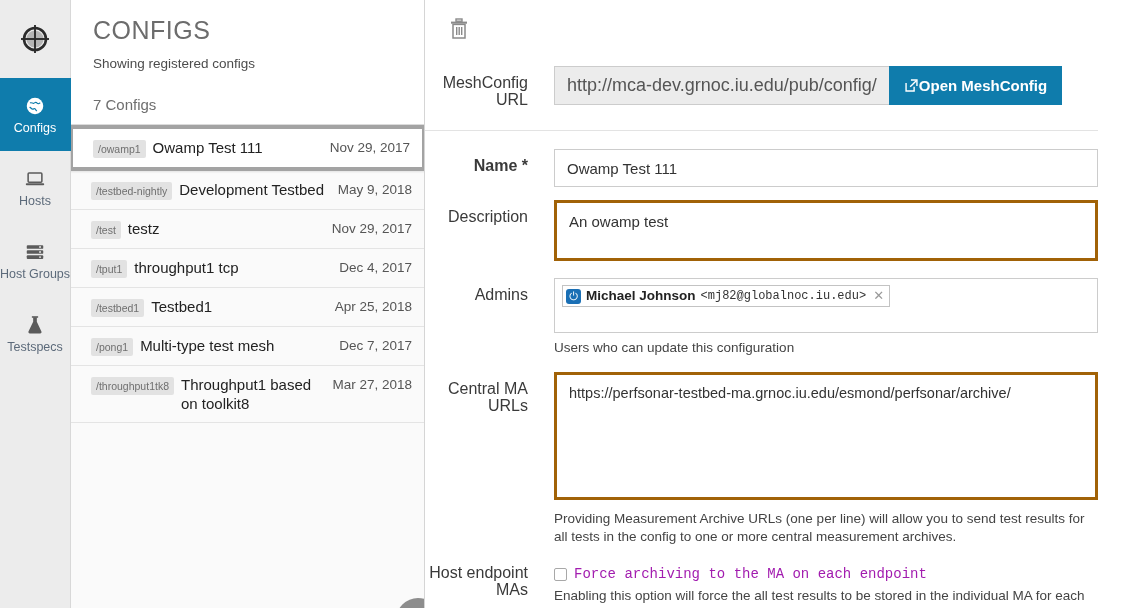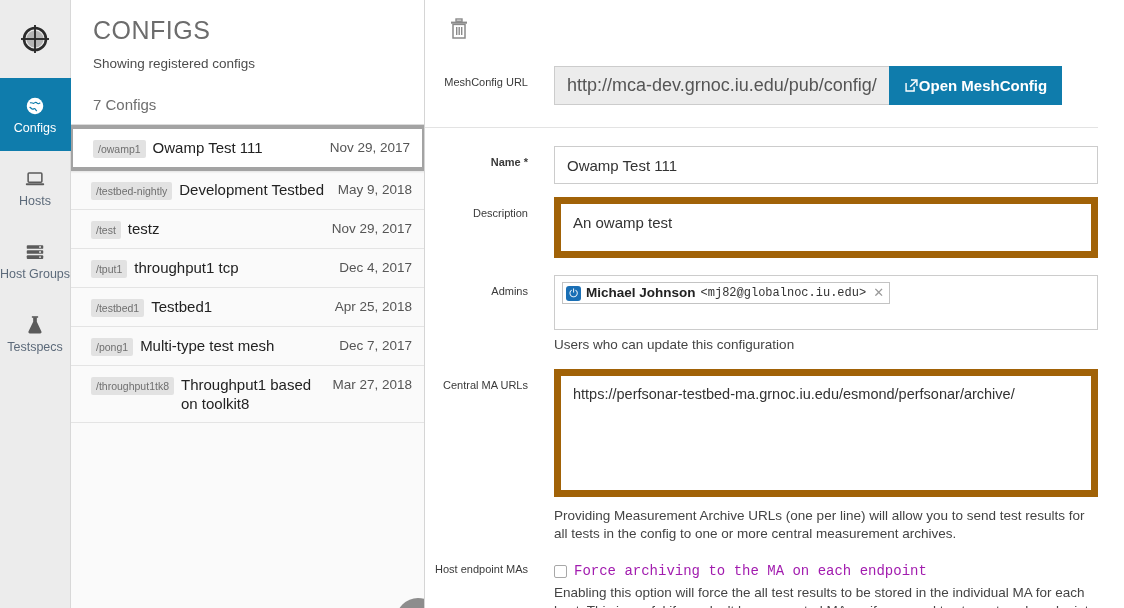--- a/index.html
+++ b/index.html
@@ -103,21 +103,21 @@
   .trash-btn {
     background: none; border: none; cursor: pointer;
     padding: 0; display: inline-block; line-height: 0;
   }
   .divider { height: 1px; background: #e3e3e3; margin: 22px 0 0 0; }
 
   .frow { display: flex; align-items: flex-start; margin-top: 18px; }
   .frow.tight { margin-top: 13px; }
   .flabel {
     width: 103px; flex: 0 0 103px;
-    text-align: right; font-size: 11px;
+    text-align: right; font-size: 16px;
     color: #3a3a3a; line-height: 17px;
     padding-top: 8px; margin-right: 26px;
   }
   .flabel.bold { font-weight: bold; }
   .fctl { flex: 1 1 auto; min-width: 0; }
 
   .input-group { display: flex; align-items: stretch; height: 39px; }
   .ig-addon {
     background: #ececec; border: 1px solid #ccc;
     border-right: none; font-size: 18px; color: #555;
@@ -138,21 +138,21 @@
     font-family: inherit;
   }
 
   .textinput {
     width: 100%; height: 38px;
     border: 1px solid #cccccc; background: #fff;
     font-size: 15px; color: #333; padding: 0 12px;
     outline: none; font-family: inherit;
   }
   .textarea {
-    width: 100%; border: 7px solid #a16207; background: #fff;
+    width: 100%; border: 3px solid #a16207; background: #fff;
     font-size: 15px; color: #333; padding: 9px 12px;
     outline: none; resize: none; font-family: inherit;
     line-height: 19px;
   }
   .ta-desc { height: 61px; }
   .ta-ma { height: 128px; font-size: 14.5px; }
   .helptext {
     font-size: 13.5px; color: #444; line-height: 18px;
     margin-top: 6px;
   }

